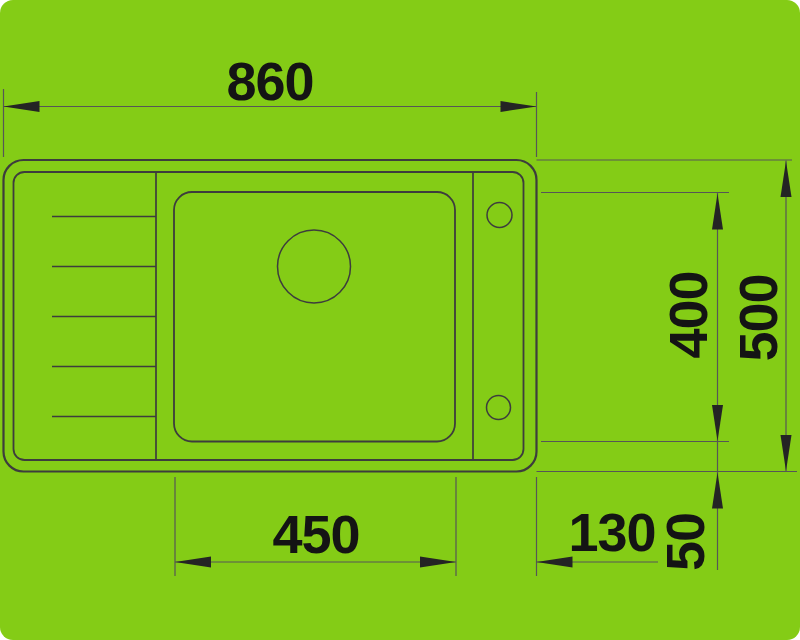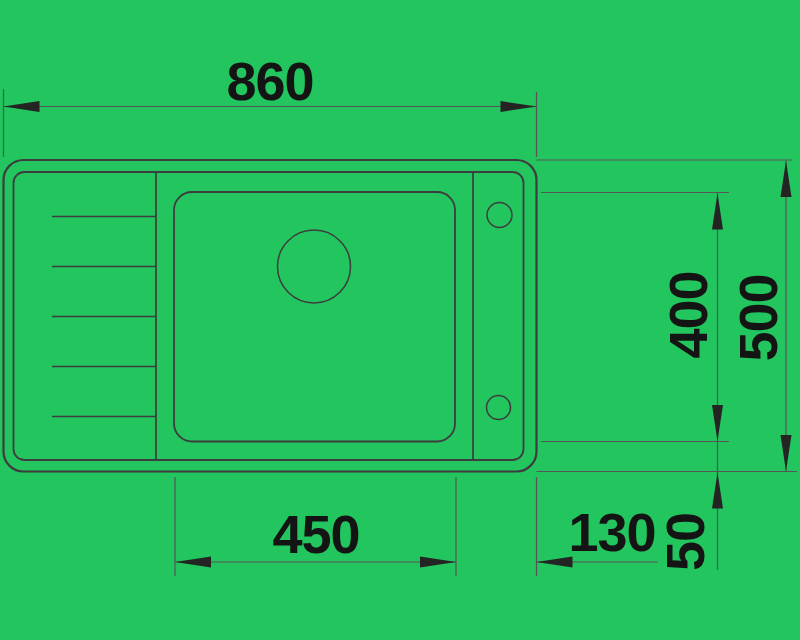--- a/index.html
+++ b/index.html
@@ -4,23 +4,24 @@
 <style>
   html, body {
     margin: 0;
     padding: 0;
     background: #ffffff;
   }
   .canvas {
     position: relative;
     width: 800px;
     height: 640px;
-    background: #22c55e;
+    background: #84cc16;
     overflow: hidden;
     font-family: "Liberation Sans", sans-serif;
+    border-radius: 13px;
   }
   svg { display: block; }
   .part {
     fill: none;
     stroke: #3d3d3d;
   }
   .dim {
     fill: none;
     stroke: #565656;
     stroke-width: 1.2;

